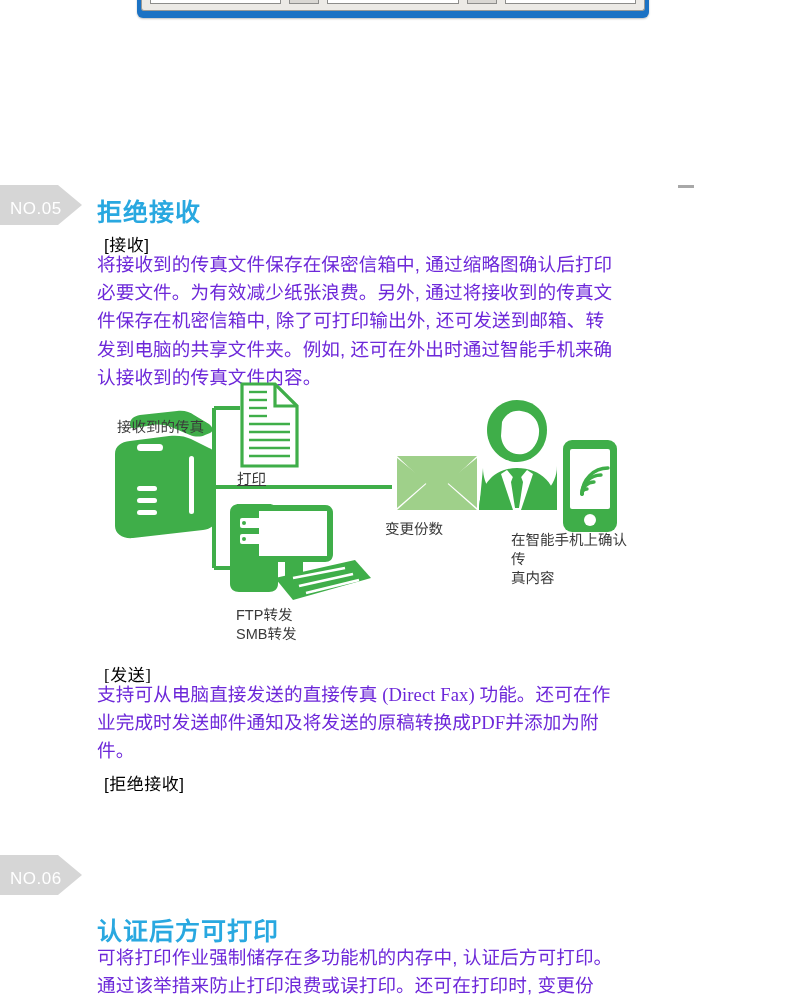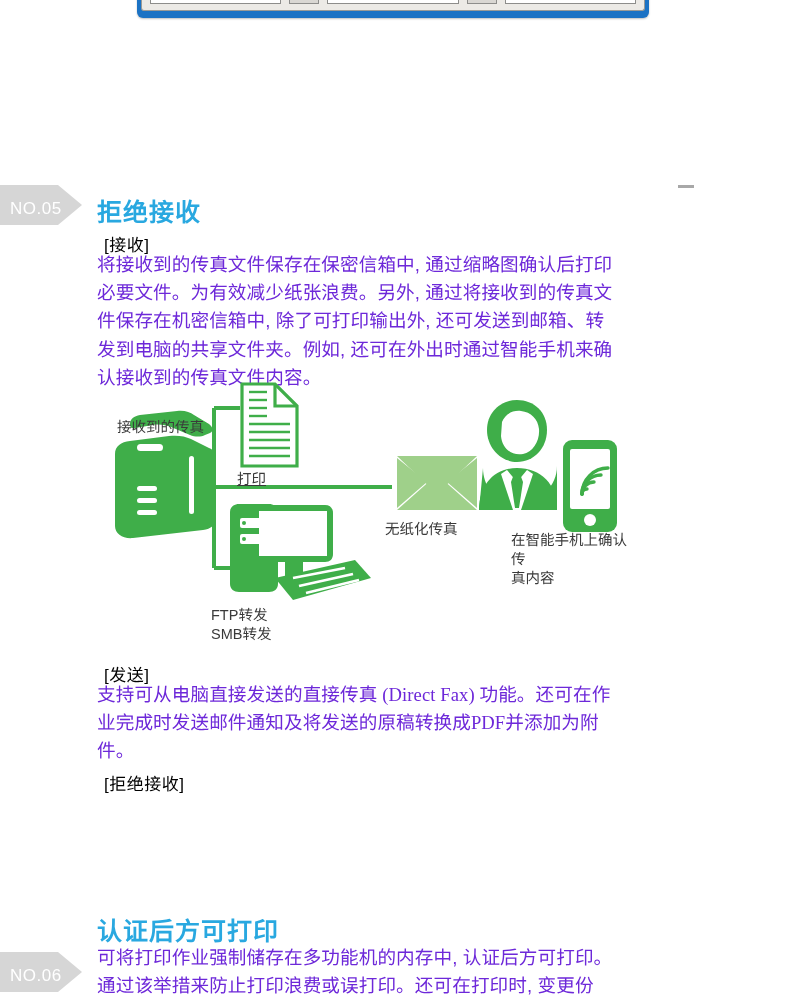--- a/index.html
+++ b/index.html
@@ -240,35 +240,35 @@
           <path d="M485 116 A5 5 0 0 1 490 111"></path>
           <path d="M485 116 A12 12 0 0 1 497 104"></path>
           <path d="M485 116 A19 19 0 0 1 504 97"></path>
           <path d="M485 116 A26 26 0 0 1 511 90"></path>
         </g>
       </g>
     </svg>
 
     <div class="dg-label" style="left:20px;top:40px;">接收到的传真</div>
     <div class="dg-label" style="left:140px;top:92px;text-decoration:underline;">打印</div>
-    <div class="dg-label" style="left:114px;top:228px;">FTP转发
+    <div class="dg-label" style="left:139px;top:228px;">FTP转发
 SMB转发</div>
-    <div class="dg-label" style="left:288px;top:142px;">无纸化传真</div>
+    <div class="dg-label" style="left:288px;top:142px;">变更份数</div>
     <div class="dg-label" style="left:378px;top:153px;margin-left:36px;">在智能手机上确认传
 真内容</div>
   </div>
 
-  <div class="sub-label" style="top:661px;">[发送]</div>
+  <div class="sub-label" style="top:661px;font-family:Liberation Serif, serif;">[发送]</div>
   <div class="body-text" style="top:681px;font-family:Liberation Serif, serif;">
     <p>支持可从电脑直接发送的直接传真 (Direct Fax) 功能。还可在作业完成时发送邮件通知及将发送的原稿转换成PDF并添加为附件。</p>
   </div>
 
   <div class="sub-label" style="top:770px;text-align:right;">[拒绝接收]</div>
 
-  <div class="no-badge" style="top:952px;">
+  <div class="no-badge" style="top:855px;">
     <div class="shape"></div>
     <div class="tip"></div>
     <div class="txt">NO.06</div>
   </div>
 
   <div class="sec-title" style="top:911px;">认证后方可打印</div>
 
   <div class="body-text" style="top:944px;">
     <p>可将打印作业强制储存在多功能机的内存中, 认证后方可打印。通过该举措来防止打印浪费或误打印。还可在打印时,
 变更份数、单双面、彩色/黑白打印模式等打印设置, 减少错</p>

